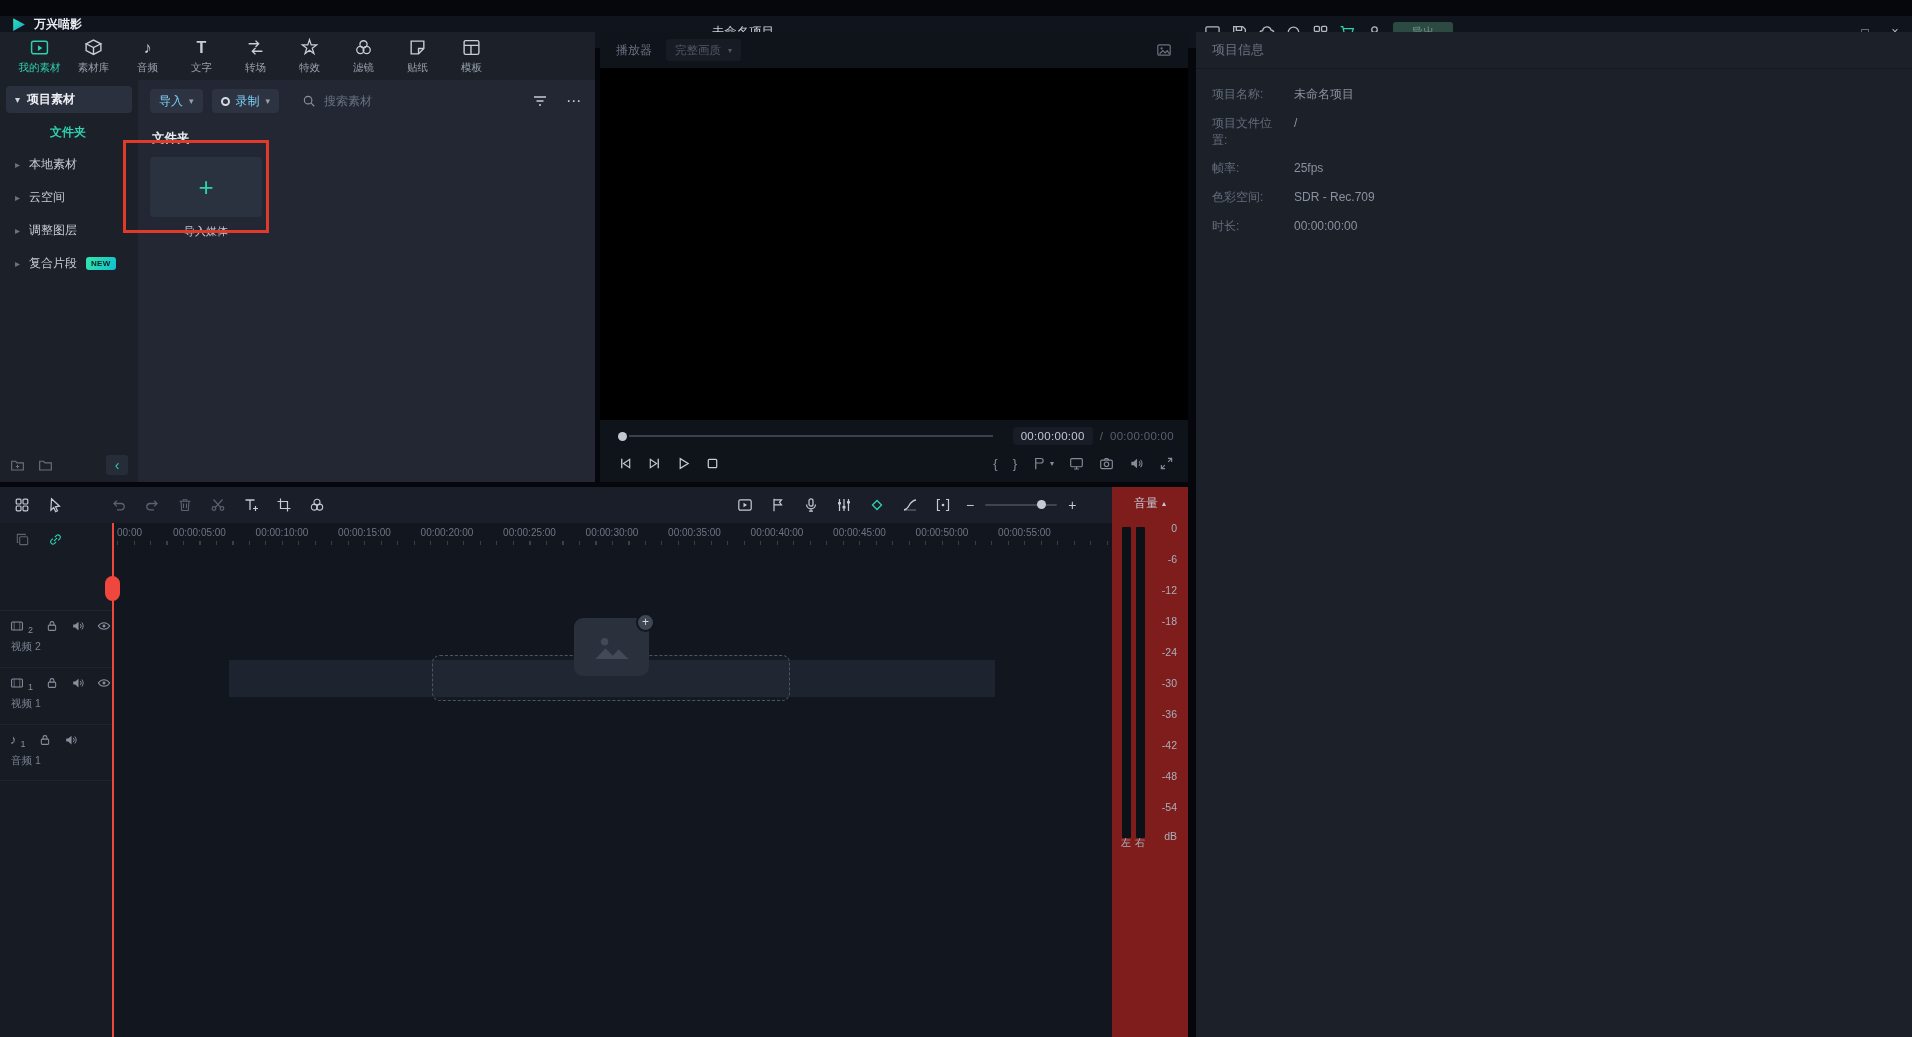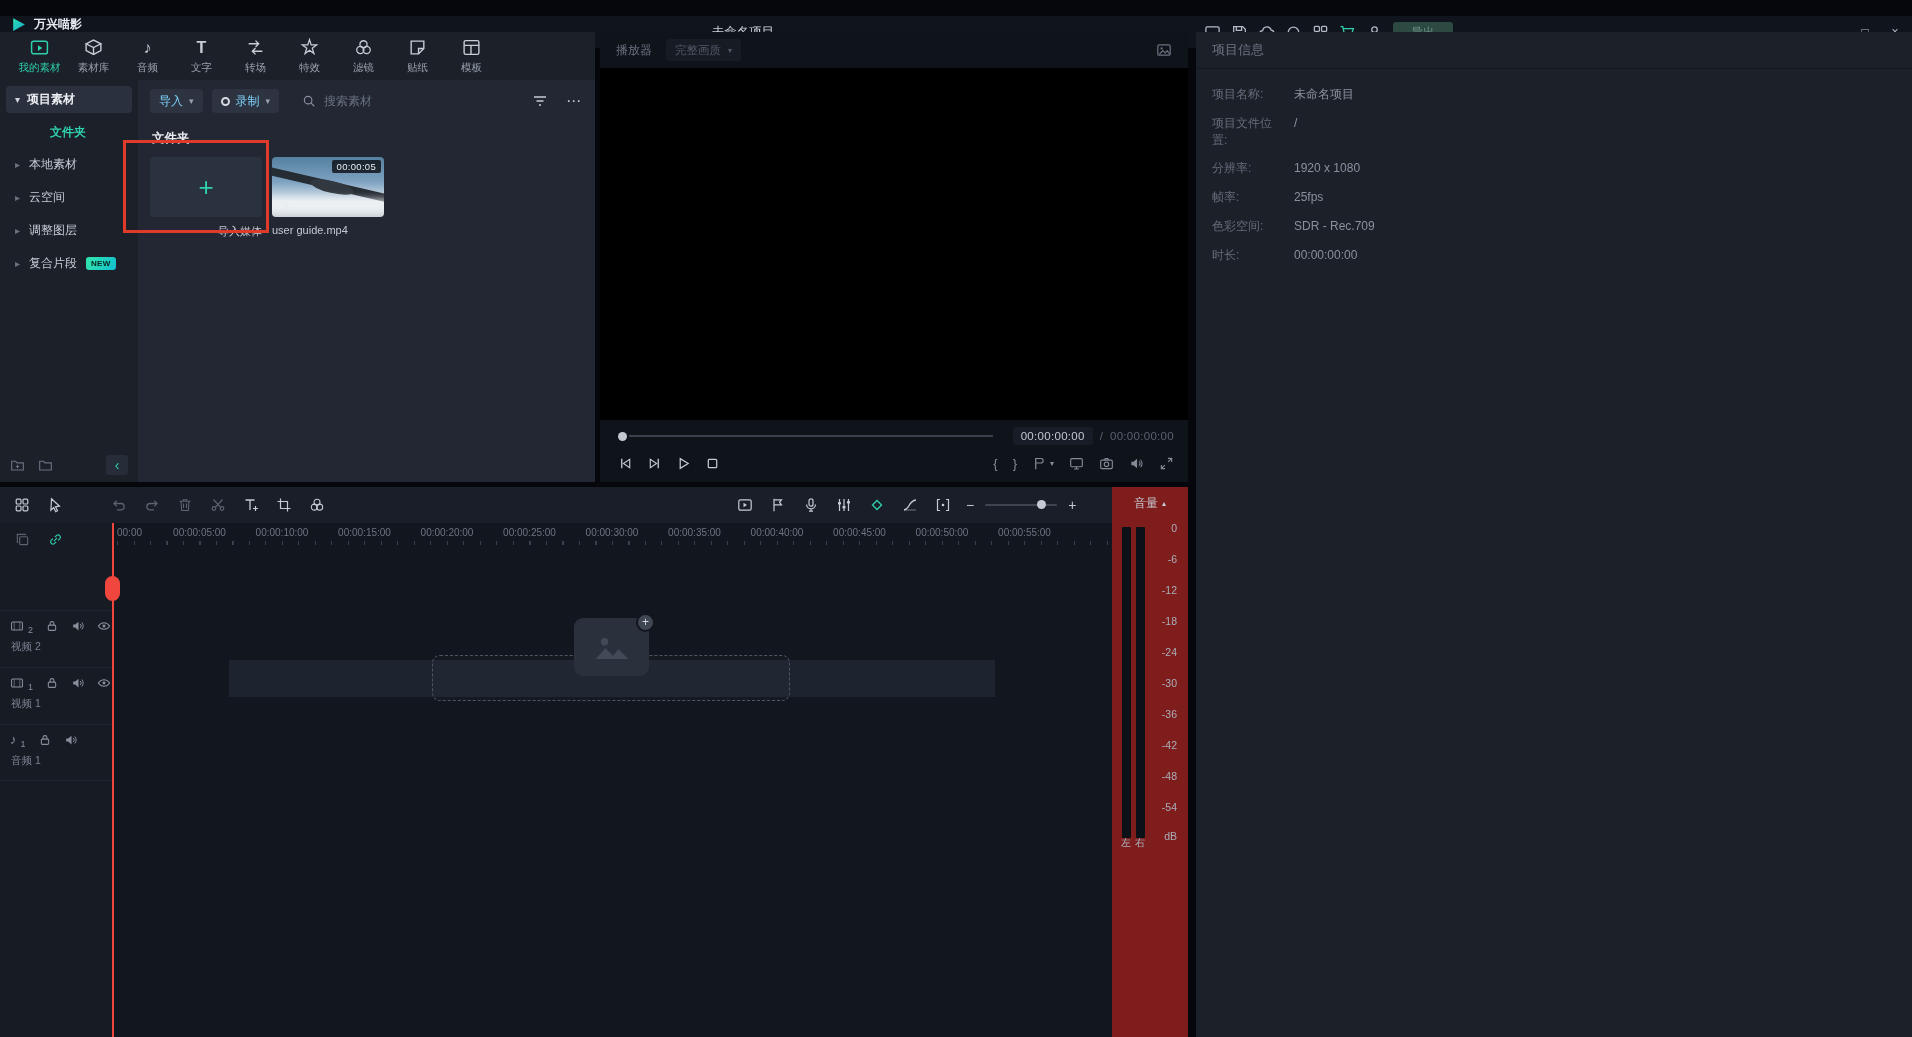--- a/index.html
+++ b/index.html
@@ -56,21 +56,21 @@
 .mc-search input{background:transparent;border:none;outline:none;font-size:12px;color:#c6cbd4;width:160px;font-family:Liberation Serif, serif}
 .mc-search input::placeholder{color:#68707e}
 .mc-right{margin-left:auto;display:flex;align-items:center;gap:18px}
 .mc-right .ic{width:16px;height:16px;color:#c6cbd4}
 .mc-more{font-size:15px;color:#c6cbd4}
 .mc-section{padding:8px 14px 10px;font-size:12.5px;font-weight:bold;color:#e8eaef}
 .mc-cards{display:flex;gap:10px;padding-left:12px}
 .card{width:112px}
 .card-thumb{position:relative;width:112px;height:60px;border-radius:4px;background:#2c3340;overflow:hidden}
 .card-label{margin-top:7px;font-size:11px;color:#c3c8d1;white-space:nowrap;overflow:hidden}
-.card-import .card-label{text-align:right}
+.card-import .card-label{text-align:center}
 .thumb-import{background:#2b323f}
 .ci-plus{position:absolute;inset:0;display:flex;align-items:center;justify-content:center;font-size:26px;font-weight:300;color:#2fd0ae}
 .thumb-img{background:#0a100d}
 .ti-bar{position:absolute;left:5px;top:8px;width:3px;height:44px;border-radius:1px;opacity:.85;
   background:linear-gradient(180deg,#d8542a,#d8b12a,#2fd0ae,#2a7bd8)}
 .ti-caption{position:absolute;left:10px;right:2px;top:20px;text-align:center;font-size:7px;color:#2fe3b0;
   letter-spacing:.5px;white-space:nowrap;overflow:hidden}
 .ti-sub{position:absolute;left:28px;right:18px;top:33px;height:2px;background:#1c8266;opacity:.7}
 .ti-sub2{position:absolute;left:38px;right:28px;top:39px;height:2px;background:#145c49;opacity:.6}
 .thumb-vid{background:linear-gradient(180deg,#55809f 0%,#7fa3c2 42%,#e3e9ee 74%,#c8cfd4 100%)}
@@ -535,32 +535,20 @@
 
         <div class="mc-section">文件夹</div>
 
         <div class="mc-cards">
           <div class="card card-import">
             <div class="card-thumb thumb-import">
               <span class="ci-plus">+</span>
             </div>
             <div class="card-label">导入媒体</div>
           </div>
-          <div class="card">
-            <div class="card-thumb thumb-vid">
-              <span class="dur-badge">00:00:05</span>
-              <span class="tv-wing"></span>
-              <span class="tv-body"></span>
-              <span class="tv-cloud"></span>
-              <svg class="ic type-badge">
-                  <use href="#s-film"></use>
-                </svg>
-            </div>
-            <div class="card-label">user guide.mp4</div>
-          </div>
         </div>
       </div>
     </div>
 
     <div class="annotation"></div>
   </section>
 
   <section class="player-panel">
     <div class="pl-header">
       <span class="pl-label">播放器</span>
@@ -623,24 +611,20 @@
   <aside class="info-panel">
     <div class="ip-header">项目信息</div>
     <div class="ip-fields">
       <div class="ip-row">
         <span class="ip-label">项目名称:</span>
         <span class="ip-value">未命名项目</span>
       </div>
       <div class="ip-row">
         <span class="ip-label">项目文件位置:</span>
         <span class="ip-value">/</span>
-      </div>
-      <div class="ip-row">
-        <span class="ip-label">分辨率:</span>
-        <span class="ip-value">1920 x 1080</span>
       </div>
       <div class="ip-row">
         <span class="ip-label">帧率:</span>
         <span class="ip-value">25fps</span>
       </div>
       <div class="ip-row">
         <span class="ip-label">色彩空间:</span>
         <span class="ip-value">SDR - Rec.709</span>
       </div>
       <div class="ip-row">

